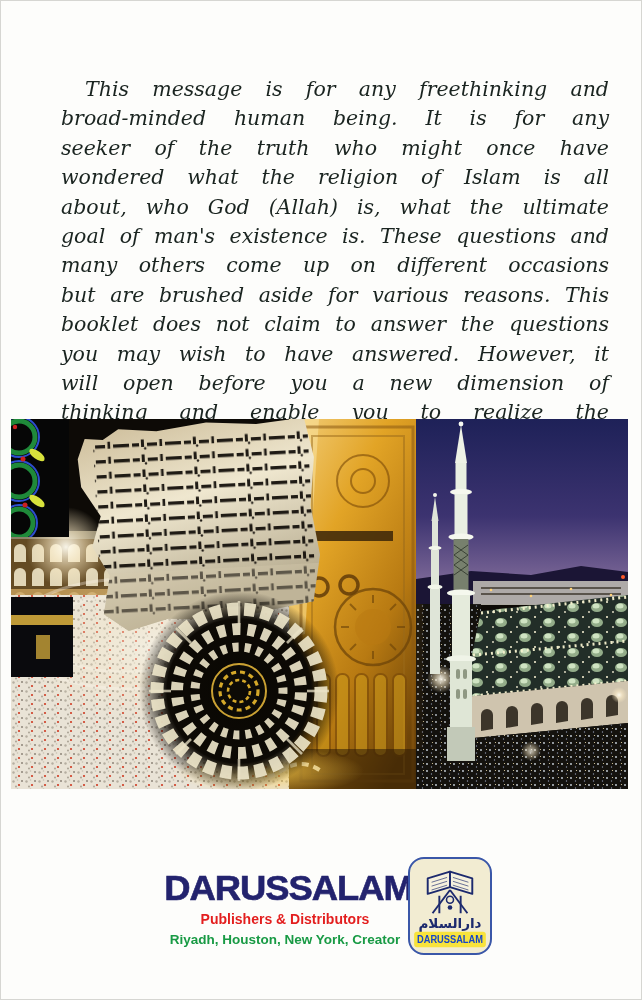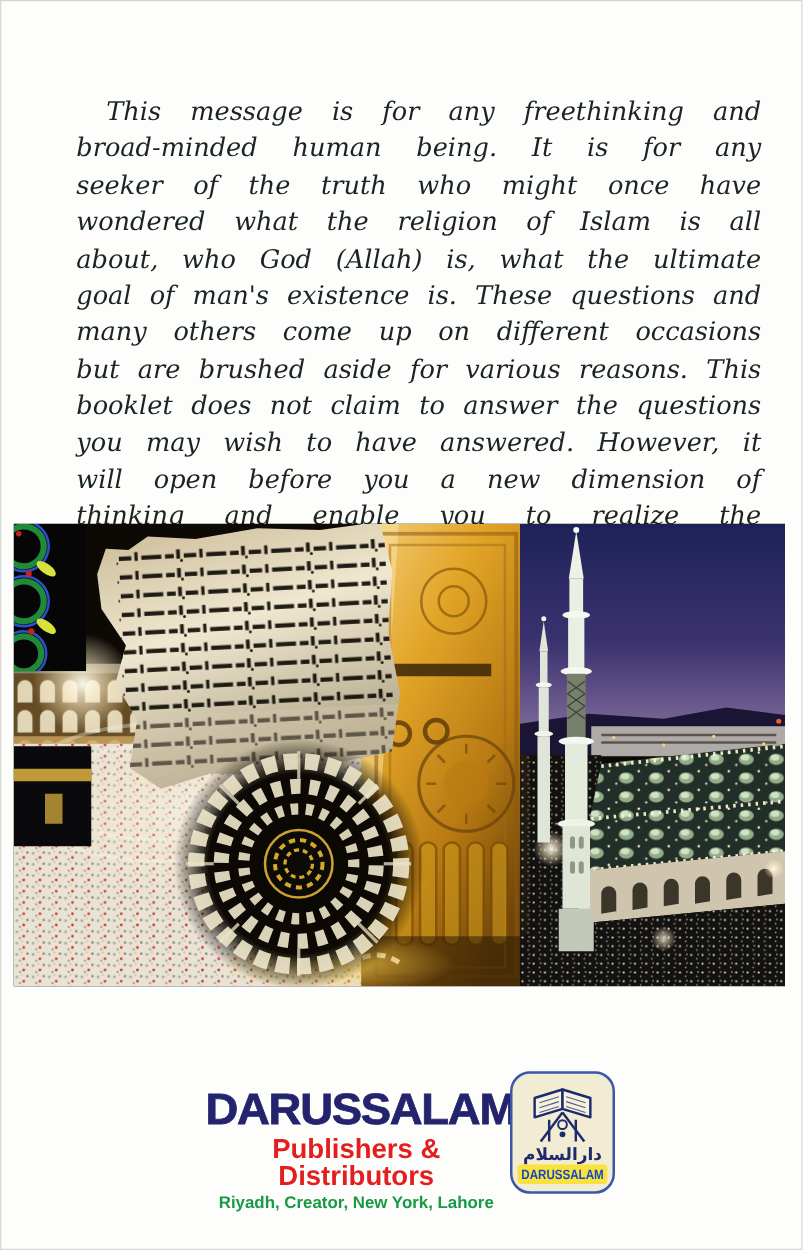--- a/index.html
+++ b/index.html
@@ -26,21 +26,21 @@
   .brand-text{
     position:absolute;left:168px;top:869px;width:232px;text-align:center;
   }
   .brand-name{
     font-weight:700;font-size:35px;line-height:36px;letter-spacing:-1px;
     color:var(--name-blue,#23236e);
     transform:scaleX(1.04);transform-origin:center;
     -webkit-text-stroke:0.6px var(--name-blue,#23236e);
   }
   .brand-sub{
-    font-weight:700;font-size:22px;line-height:22px;margin-top:2px;
+    font-weight:700;font-size:14px;line-height:22px;margin-top:2px;
     color:var(--subtitle-red,#e31e1e);
   }
   .brand-cities{
     font-weight:700;font-size:13.5px;line-height:16px;margin-top:2px;
     color:var(--cities-green,#189a44);
   }
   .emblem{
     position:absolute;left:407px;top:856px;width:84px;height:98px;
     background:var(--emblem-bg,#f2ecd2);
     border:2.5px solid var(--emblem-border-blue,#3a57a8);
@@ -332,21 +332,21 @@
           <circle cx="228" cy="272" r="19" stroke-width="3.2" stroke-dasharray="5,4"></circle>
           <circle cx="228" cy="272" r="11" stroke-width="2.6" stroke-dasharray="4,3" transform="rotate(30 228 272)"></circle>
         </g>
       </g>
     </svg>
   </div>
 
   <div class="brand-text">
     <div class="brand-name">DARUSSALAM</div>
     <div class="brand-sub">Publishers &amp; Distributors</div>
-    <div class="brand-cities">Riyadh, Creator, New York, Lahore</div>
+    <div class="brand-cities">Riyadh, Houston, New York, Creator</div>
   </div>
 
   <div class="emblem">
     <svg viewBox="0 0 82 97">
 
       <g stroke="#1d2a6e" stroke-width="2" fill="#f6f1dd" stroke-linejoin="round">
         <path d="M41,13 L18,20 V36 L41,29 Z"></path>
         <path d="M41,13 L64,20 V36 L41,29 Z"></path>
       </g>
       <g stroke="#1d2a6e" stroke-width="0.9" opacity="0.75">

